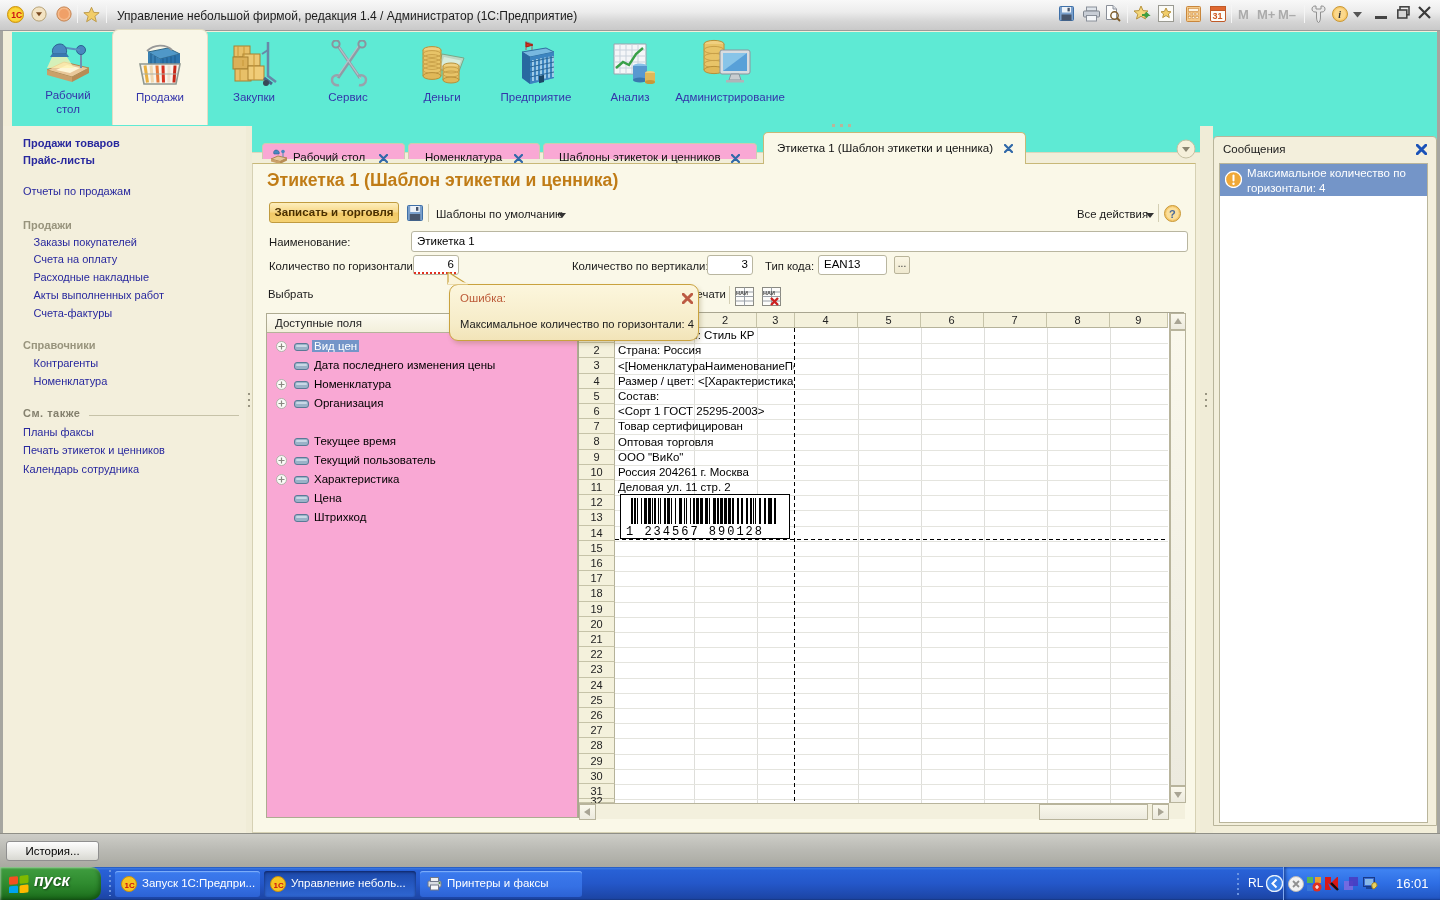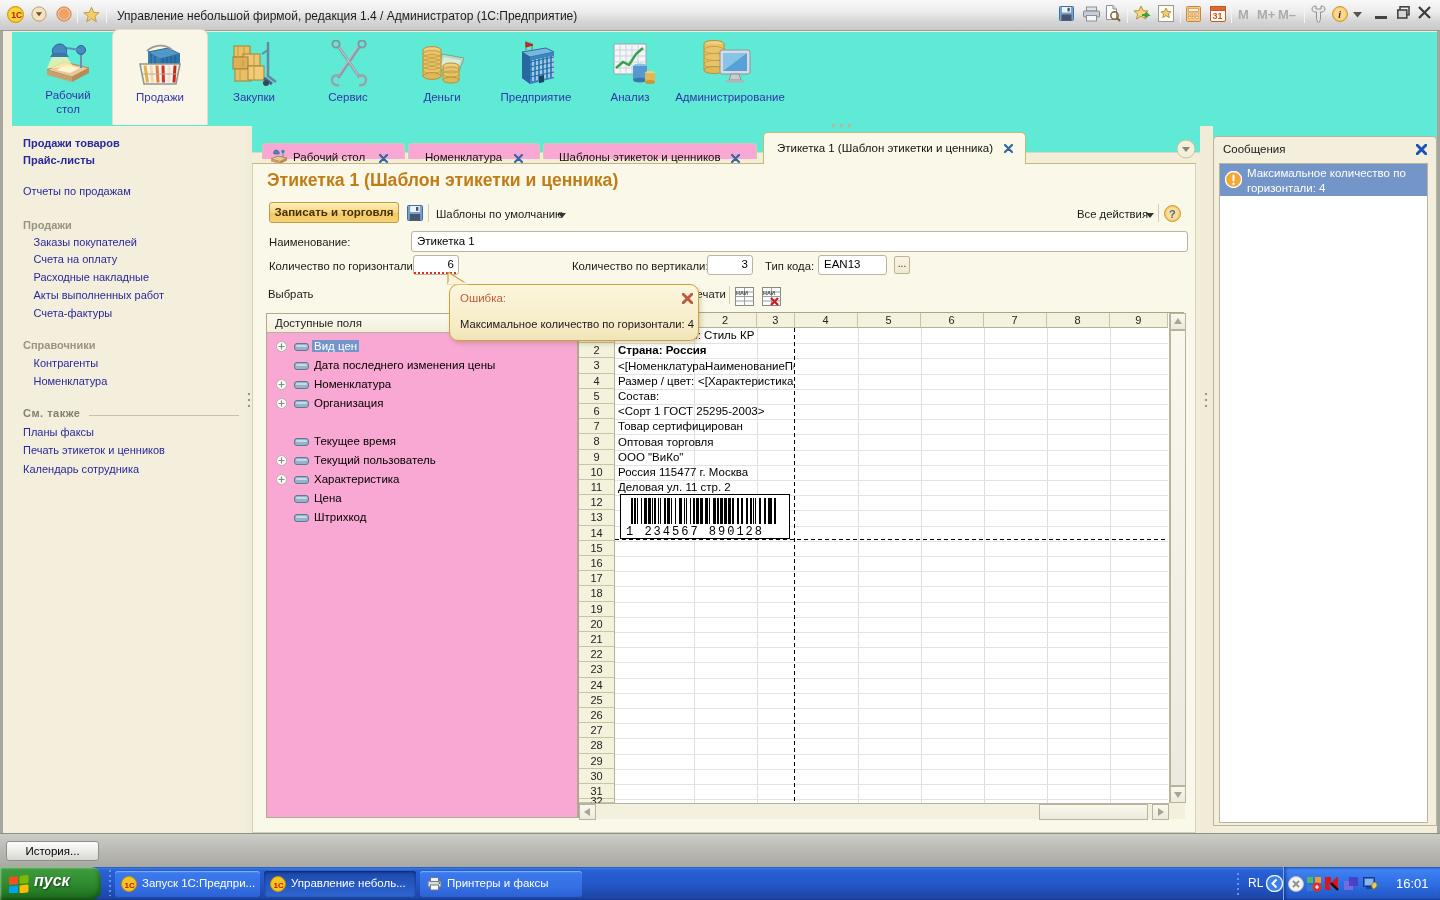--- a/index.html
+++ b/index.html
@@ -588,30 +588,30 @@
   <div class="gridh" style="top:395.0px;width:553px"></div>
   <div class="gridh" style="top:410.2px;width:553px"></div>
   <div class="gridh" style="top:425.4px;width:553px"></div>
   <div class="gridh" style="top:440.6px;width:553px"></div>
   <div class="gridh" style="top:455.8px;width:553px"></div>
   <div class="gridh" style="top:471.0px;width:553px"></div>
   <div class="gridh" style="top:486.2px;width:553px"></div>
   <div class="abs" style="left:215px;top:15px;width:1px;height:475px;background:repeating-linear-gradient(180deg,#000 0,#000 4px,transparent 4px,transparent 7px)"></div>
   <div class="abs" style="left:36px;top:226.2px;width:553px;height:1px;background:repeating-linear-gradient(90deg,#000 0,#000 4px,transparent 4px,transparent 7px)"></div>
   <div class="cellt" style="left:106px;top:16.2px;">ль: Стиль КР</div>
-  <div class="cellt" style="left:39px;top:31.4px;font-weight:bold;">Страна: Россия</div>
+  <div class="cellt" style="left:39px;top:31.4px;">Страна: Россия</div>
   <div class="cellt" style="left:39px;top:46.6px;width:176px;">&lt;[НоменклатураНаименованиеПол</div>
   <div class="cellt" style="left:39px;top:61.8px;">Размер / цвет:</div>
   <div class="cellt" style="left:119px;top:61.8px;width:96px;">&lt;[Характеристика.Н</div>
   <div class="cellt" style="left:39px;top:77.0px;">Состав:</div>
   <div class="cellt" style="left:39px;top:92.2px;">&lt;Сорт 1 ГОСТ 25295-2003&gt;</div>
   <div class="cellt" style="left:39px;top:107.4px;">Товар сертифицирован</div>
   <div class="cellt" style="left:39px;top:122.6px;">Оптовая торговля</div>
   <div class="cellt" style="left:39px;top:137.8px;">ООО "ВиКо"</div>
-  <div class="cellt" style="left:39px;top:153.0px;">Россия 115477 г. Москва</div>
+  <div class="cellt" style="left:39px;top:153.0px;">Россия 204261 г. Москва</div>
   <div class="cellt" style="left:39px;top:168.2px;">Деловая ул. 11 стр. 2</div>
   <svg class="abs" style="left:41px;top:181px" width="170" height="45" viewBox="0 0 170 45">
       <rect x="0.5" y="0.5" width="169" height="44" fill="#fff" stroke="#000"></rect>
       <g transform="translate(3,0)">
         <rect x="8.0" y="4" width="2" height="26" fill="#000"></rect>
         <rect x="11.0" y="4" width="2" height="26" fill="#000"></rect>
         <rect x="14.0" y="4" width="1" height="26" fill="#000"></rect>
         <rect x="18.0" y="4" width="1" height="26" fill="#000"></rect>
         <rect x="21.0" y="4" width="3" height="26" fill="#000"></rect>
         <rect x="25.0" y="4" width="3" height="26" fill="#000"></rect>

